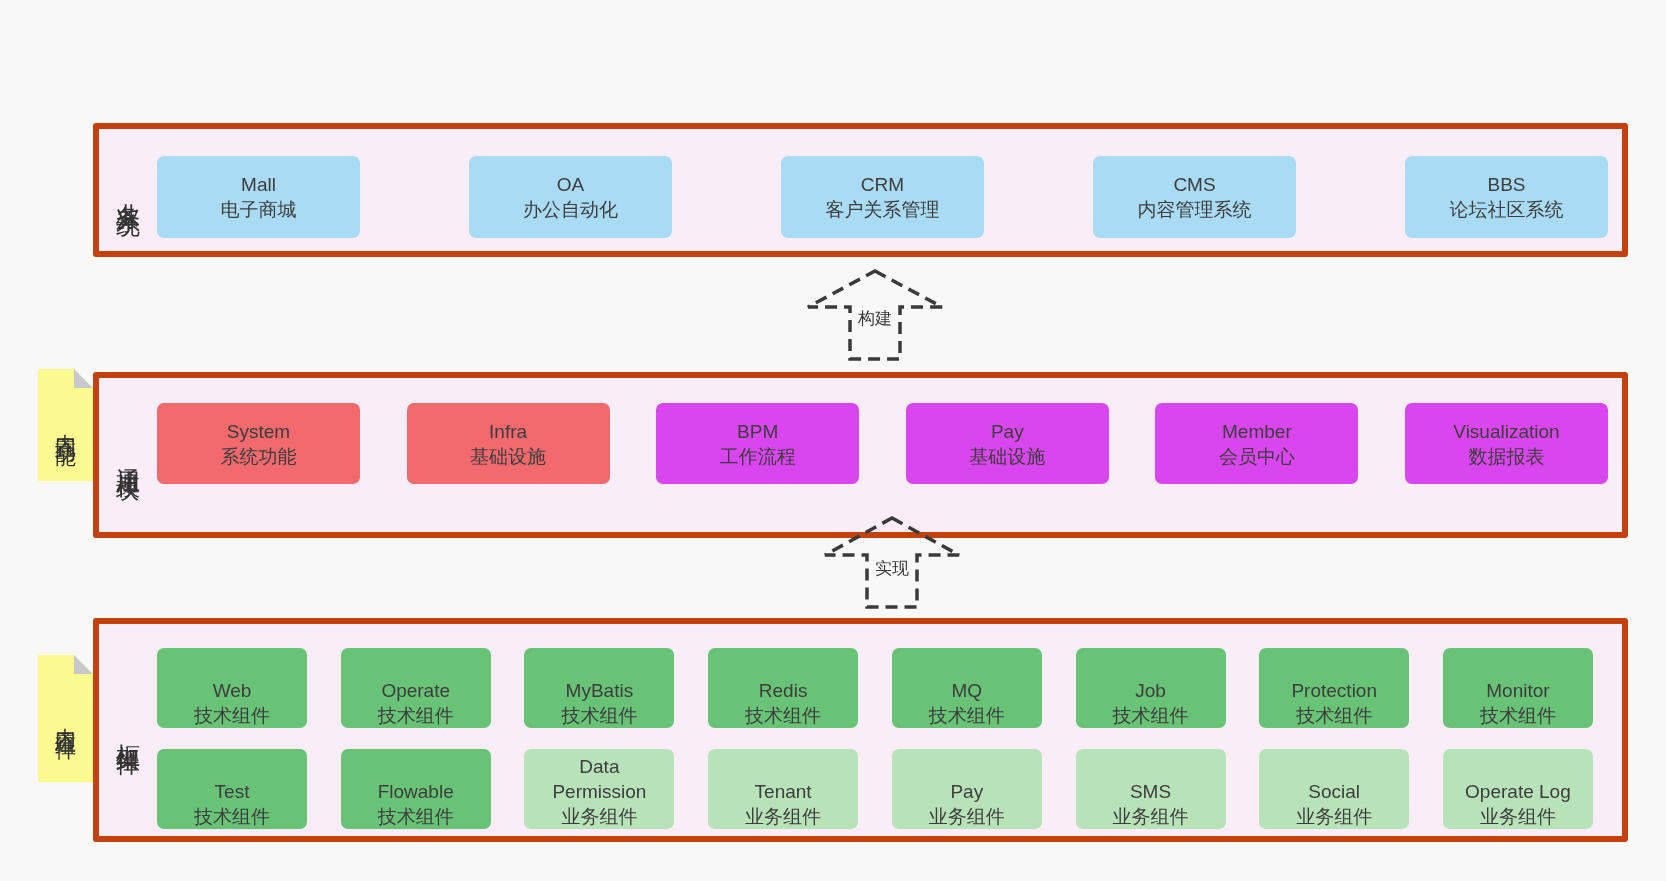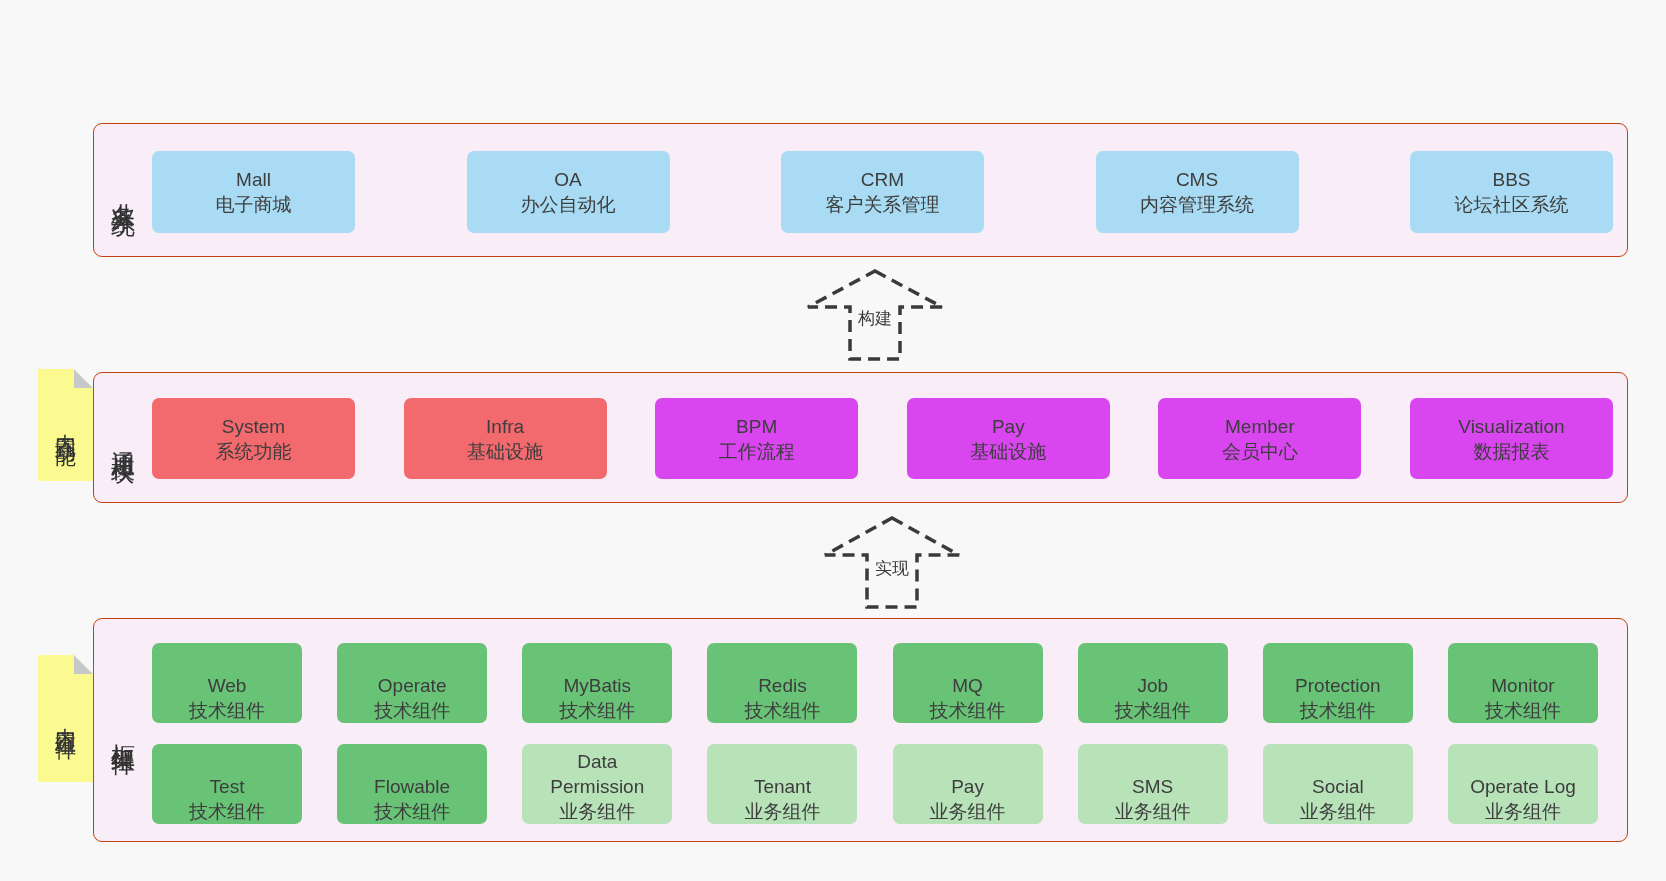--- a/index.html
+++ b/index.html
@@ -17,25 +17,25 @@
     color: #3a3a3a;
   }
 
   
   .layer {
     position: absolute;
     left: 93px;
     width: 1535px;
     box-sizing: border-box;
     background: #f9eef8;
-    border: 1px solid #c2410c;
-    border-radius: 9px;
+    border: 6px solid #c2410c;
+    border-radius: 3px;
   }
   #layer-business   { top: 123px; height: 134px; }
-  #layer-modules    { top: 372px; height: 131px; }
+  #layer-modules    { top: 372px; height: 166px; }
   #layer-components { top: 618px; height: 224px; }
 
   .layer-label {
     position: absolute;
     left: 0; top: 0; bottom: 0;
     width: 58px;
     display: flex;
     align-items: center;
     justify-content: center;
     writing-mode: vertical-rl;

